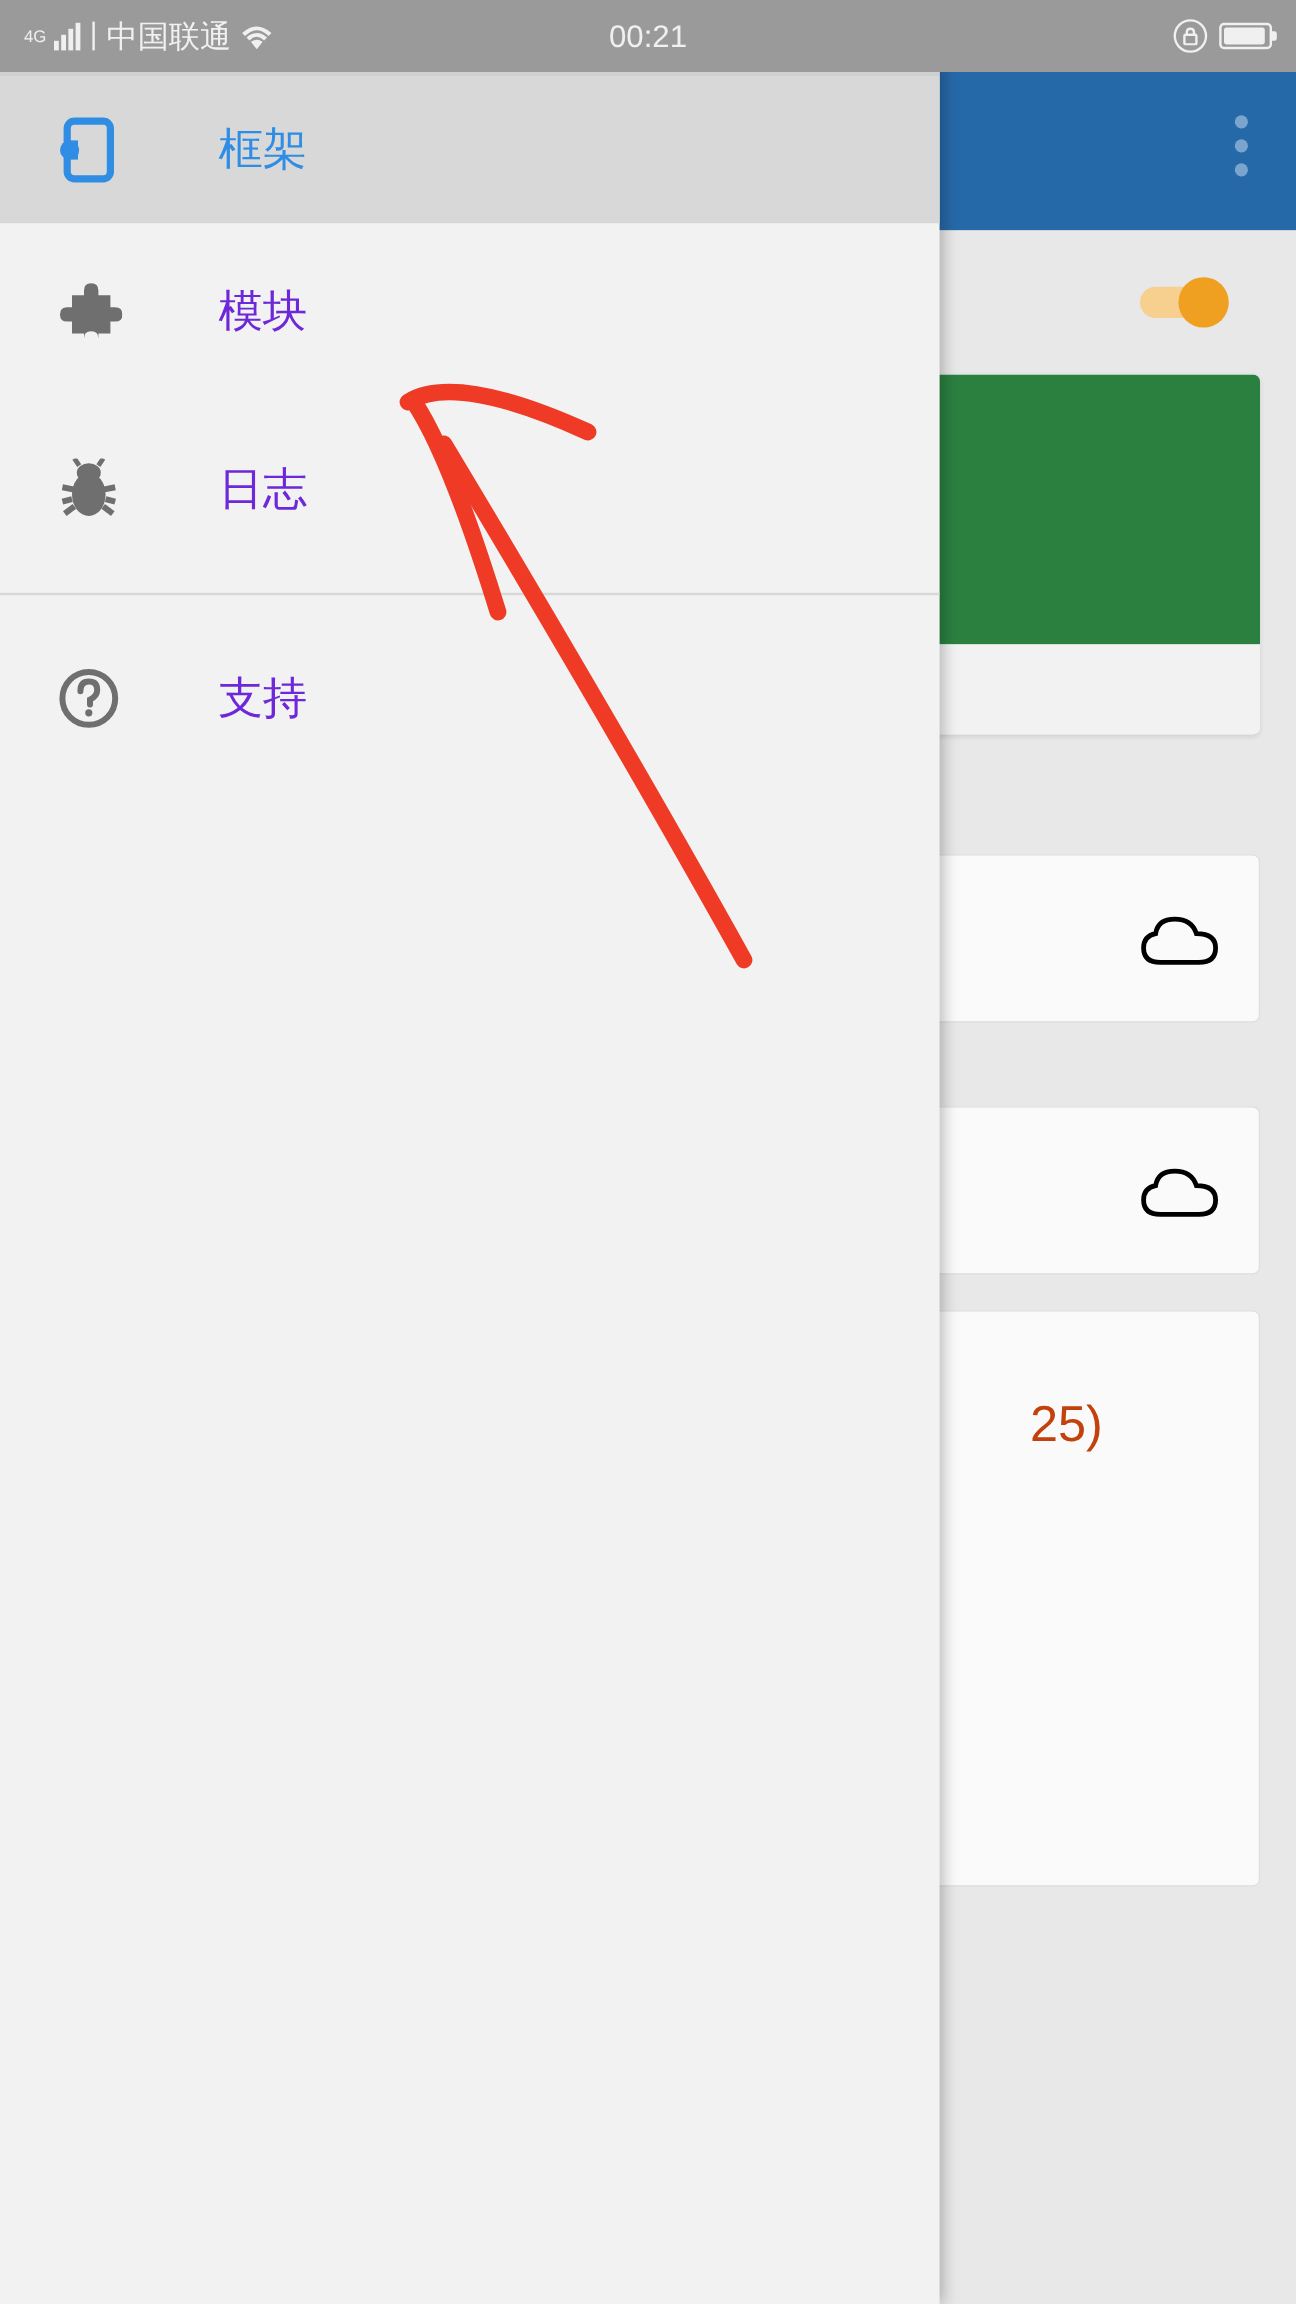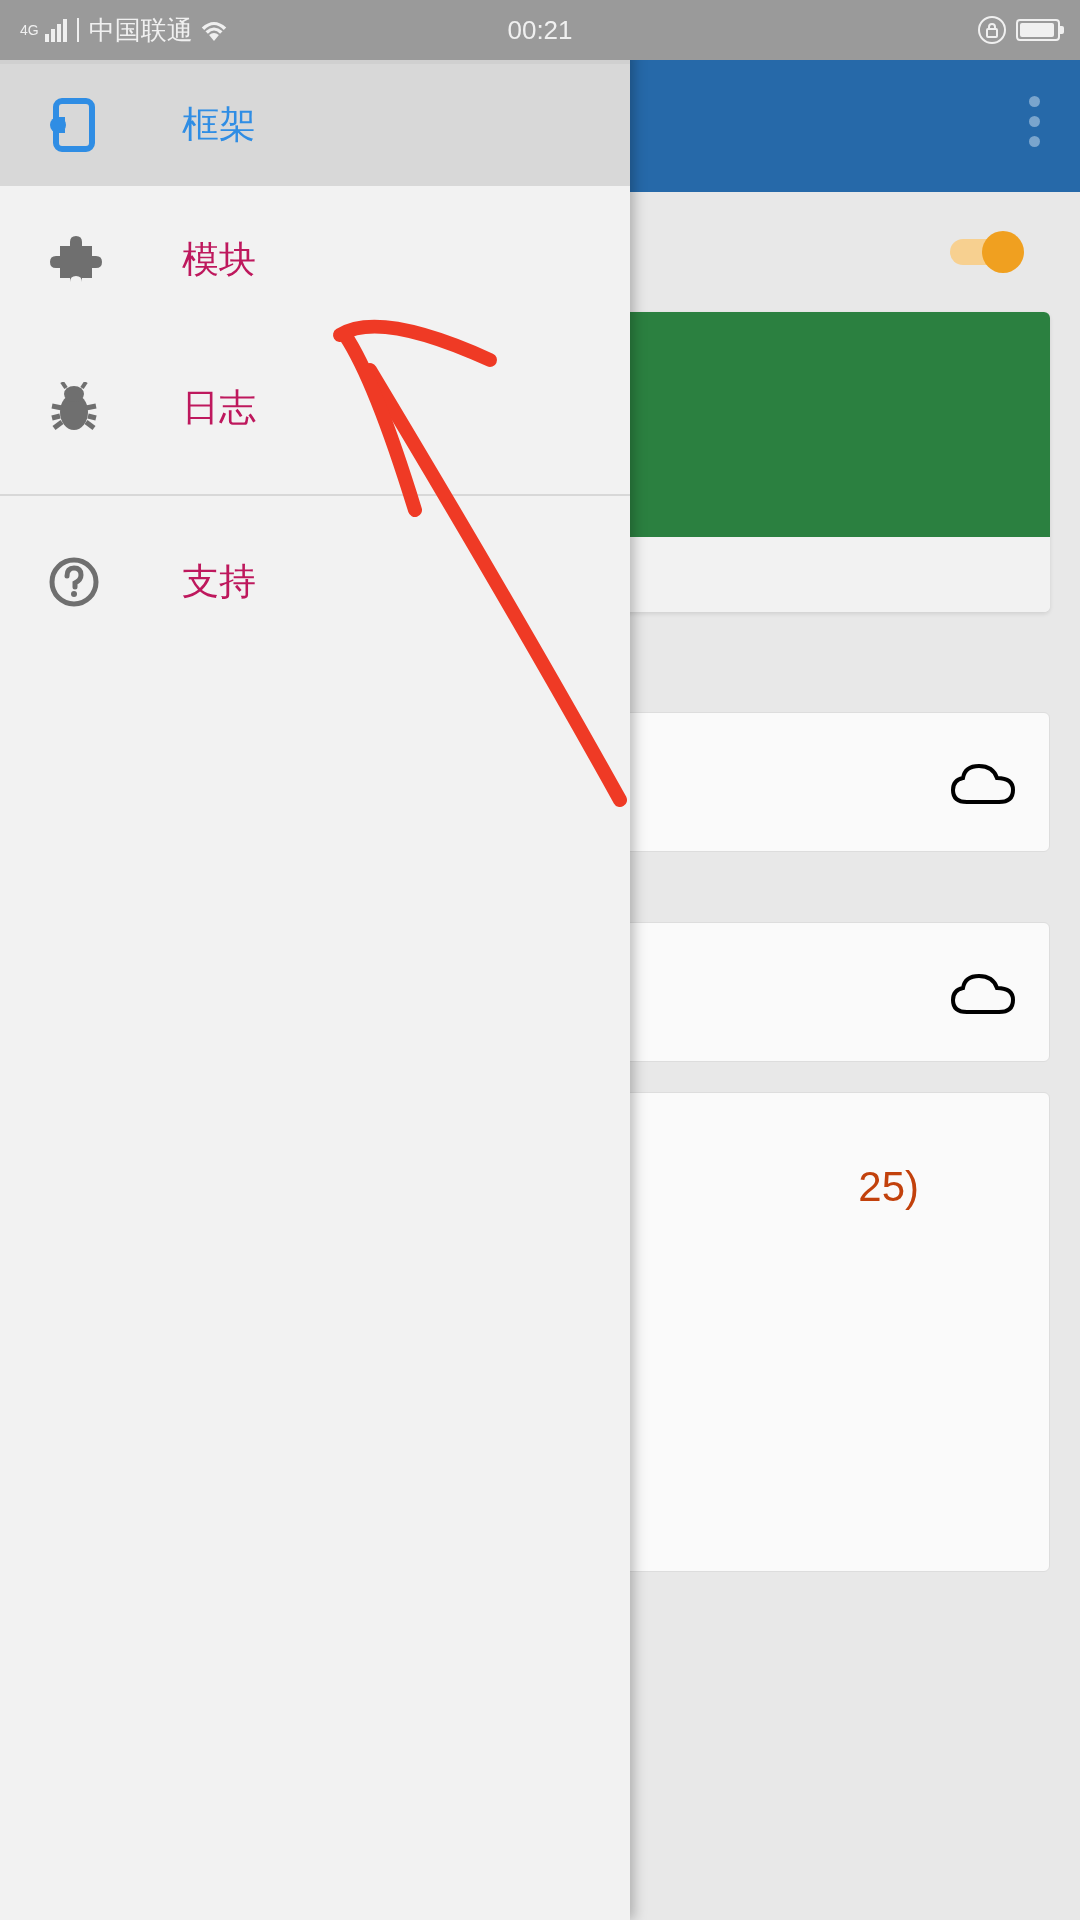--- a/index.html
+++ b/index.html
@@ -200,21 +200,21 @@
       right: 130px;
       font-size: 42px;
       color: #c2410c;
     }
 
     
     .drawer {
       position: absolute;
       top: 50px;
       left: 0;
-      width: 630px;
+      width: 783px;
       bottom: 0;
       background: #f2f2f2;
       box-shadow: 4px 0 12px rgba(0,0,0,0.25);
       z-index: 50;
     }
     .drawer-line {
       height: 14px;
       background: #d0d0d0;
     }
     .drawer-item {
@@ -231,21 +231,21 @@
       width: 60px;
       height: 60px;
       display: flex;
       align-items: center;
       justify-content: center;
       flex-shrink: 0;
     }
     .drawer-label {
       margin-left: 78px;
       font-size: 37px;
-      color: #be185d;
+      color: #6d28d9;
     }
     .drawer-item.active .drawer-label {
       color: #2f8de4;
     }
     .drawer-divider {
       height: 2px;
       background: #d8d8d8;
       margin: 12px 0;
     }
 

